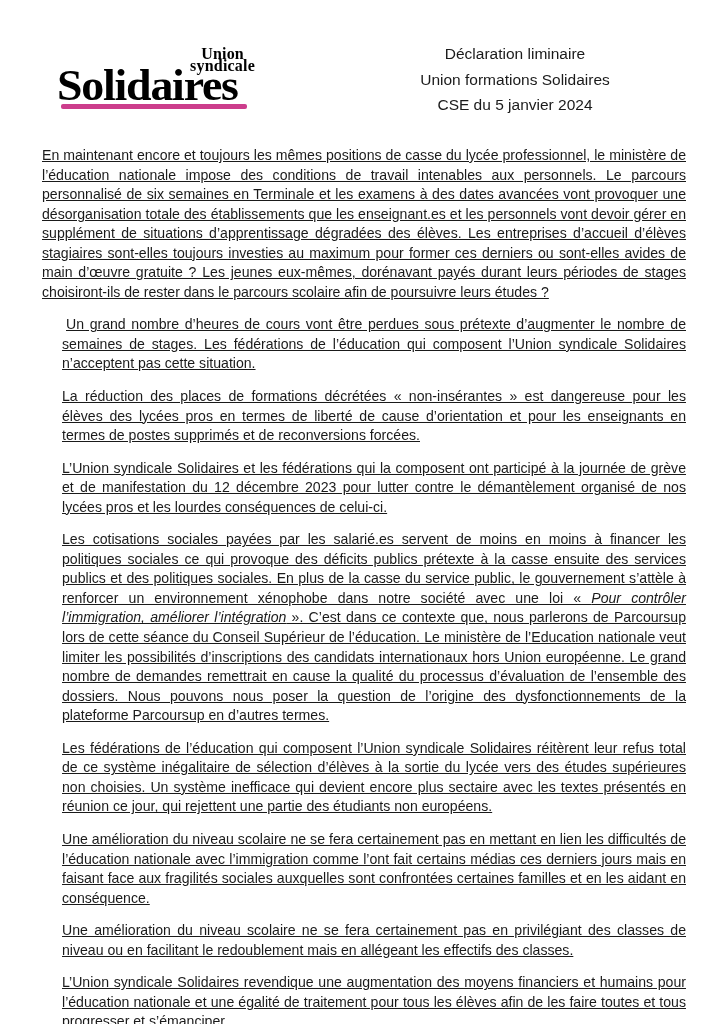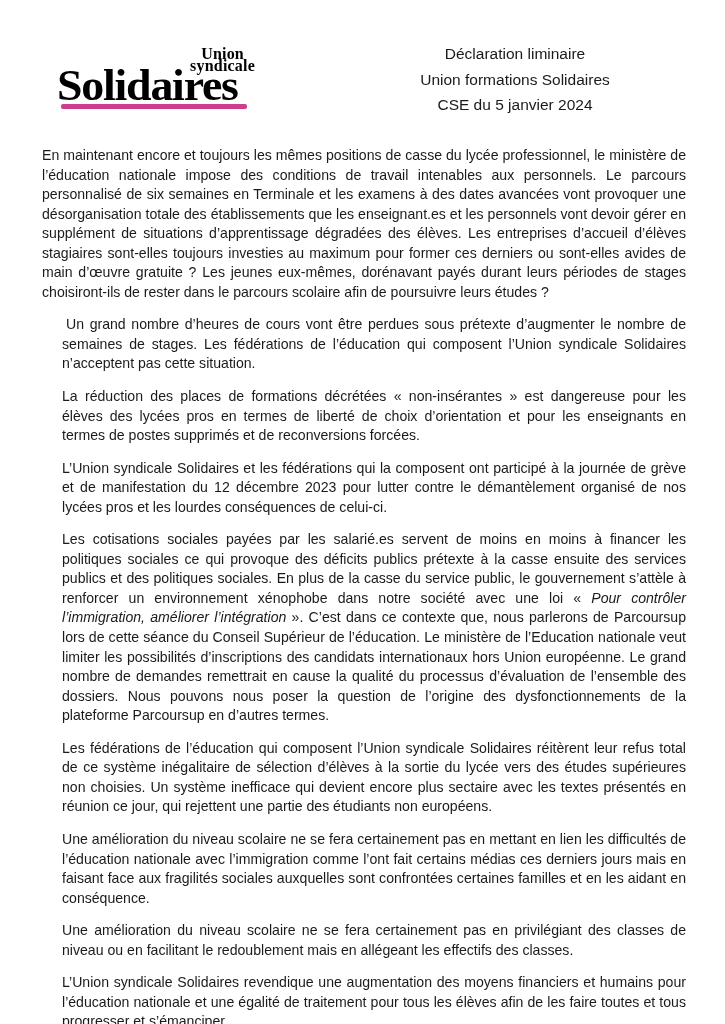--- a/index.html
+++ b/index.html
@@ -104,20 +104,21 @@
 
   p.para {
     margin: 0 0 0 0;
     padding: 0;
     font-size: 14.1px;
     line-height: 19.55px;
     text-align: justify;
     text-justify: inter-word;
     color: #1a1a1a;
     hyphens: none;
+    text-decoration: underline;
   }
 
   p.para + p.para {
     margin-top: 13px;
     margin-left: 20px;
   }
 
   p.indent {
     text-indent: 4px;
   }
@@ -147,21 +148,21 @@
     </div>
 
   </div>
 
   <div class="body-text">
 
     <p class="para">En maintenant encore et toujours les mêmes positions de casse du lycée professionnel, le ministère de l’éducation nationale impose des conditions de travail intenables aux personnels. Le parcours personnalisé de six semaines en Terminale et les examens à des dates avancées vont provoquer une désorganisation totale des établissements que les enseignant.es et les personnels vont devoir gérer en supplément de situations d’apprentissage dégradées des élèves. Les entreprises d’accueil d’élèves stagiaires sont-elles toujours investies au maximum pour former ces derniers ou sont-elles avides de main d’œuvre gratuite ? Les jeunes eux-mêmes, dorénavant payés durant leurs périodes de stages choisiront-ils de rester dans le parcours scolaire afin de poursuivre leurs études ?</p>
 
     <p class="para indent">Un grand nombre d’heures de cours vont être perdues sous prétexte d’augmenter le nombre de semaines de stages. Les fédérations de l’éducation qui composent l’Union syndicale Solidaires n’acceptent pas cette situation.</p>
 
-    <p class="para">La réduction des places de formations décrétées « non-insérantes » est dangereuse pour les élèves des lycées pros en termes de liberté de choix d’orientation et pour les enseignants en termes de postes supprimés et de reconversions forcées.</p>
+    <p class="para">La réduction des places de formations décrétées « non-insérantes » est dangereuse pour les élèves des lycées pros en termes de liberté de cause d’orientation et pour les enseignants en termes de postes supprimés et de reconversions forcées.</p>
 
     <p class="para">L’Union syndicale Solidaires et les fédérations qui la composent ont participé à la journée de grève et de manifestation du 12 décembre 2023 pour lutter contre le démantèlement organisé de nos lycées pros et les lourdes conséquences de celui-ci.</p>
 
     <p class="para">
       <span>Les cotisations sociales payées par les salarié.es servent de moins en moins à financer les politiques sociales ce qui provoque des déficits publics prétexte à la casse ensuite des services publics et des politiques sociales. En plus de la casse du service public, le gouvernement s’attèle à renforcer un environnement xénophobe dans notre société avec une loi « </span><span class="ital">Pour contrôler l’immigration, améliorer l’intégration</span><span> ». C’est dans ce contexte que, nous parlerons de Parcoursup lors de cette séance du Conseil Supérieur de l’éducation. Le ministère de l’Education nationale veut limiter les possibilités d’inscriptions des candidats internationaux hors Union européenne. Le grand nombre de demandes remettrait en cause la qualité du processus d’évaluation de l’ensemble des dossiers. Nous pouvons nous poser la question de l’origine des dysfonctionnements de la plateforme Parcoursup en d’autres termes.</span>
     </p>
 
     <p class="para">Les fédérations de l’éducation qui composent l’Union syndicale Solidaires réitèrent leur refus total de ce système inégalitaire de sélection d’élèves à la sortie du lycée vers des études supérieures non choisies. Un système inefficace qui devient encore plus sectaire avec les textes présentés en réunion ce jour, qui rejettent une partie des étudiants non européens.</p>
 
     <p class="para">Une amélioration du niveau scolaire ne se fera certainement pas en mettant en lien les difficultés de l’éducation nationale avec l’immigration comme l’ont fait certains médias ces derniers jours mais en faisant face aux fragilités sociales auxquelles sont confrontées certaines familles et en les aidant en conséquence.</p>

